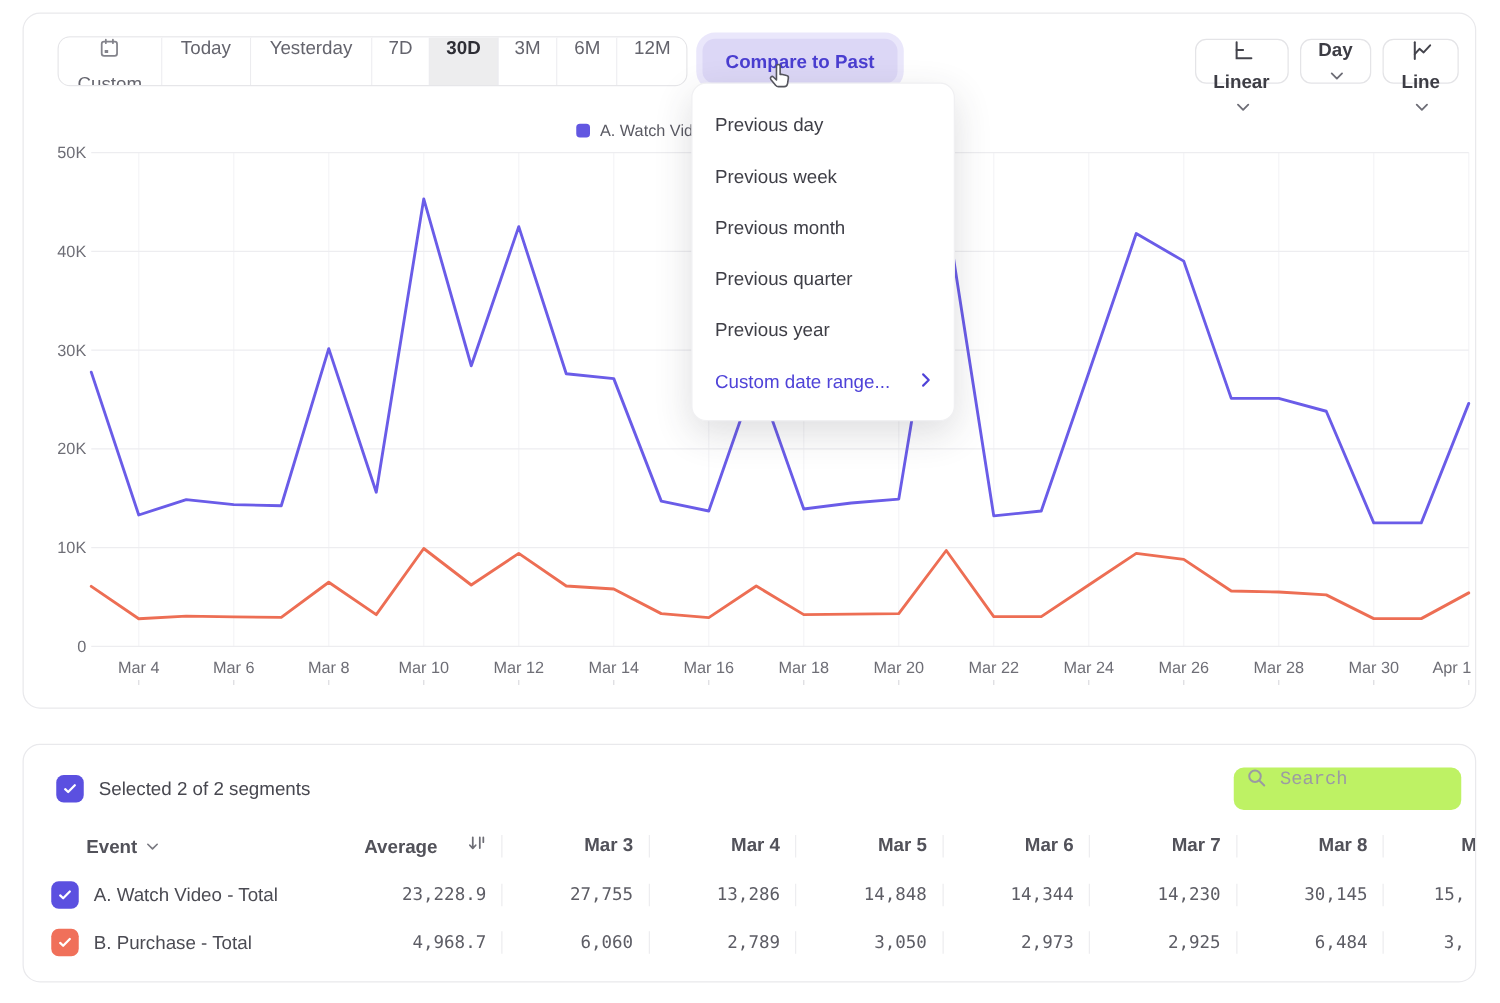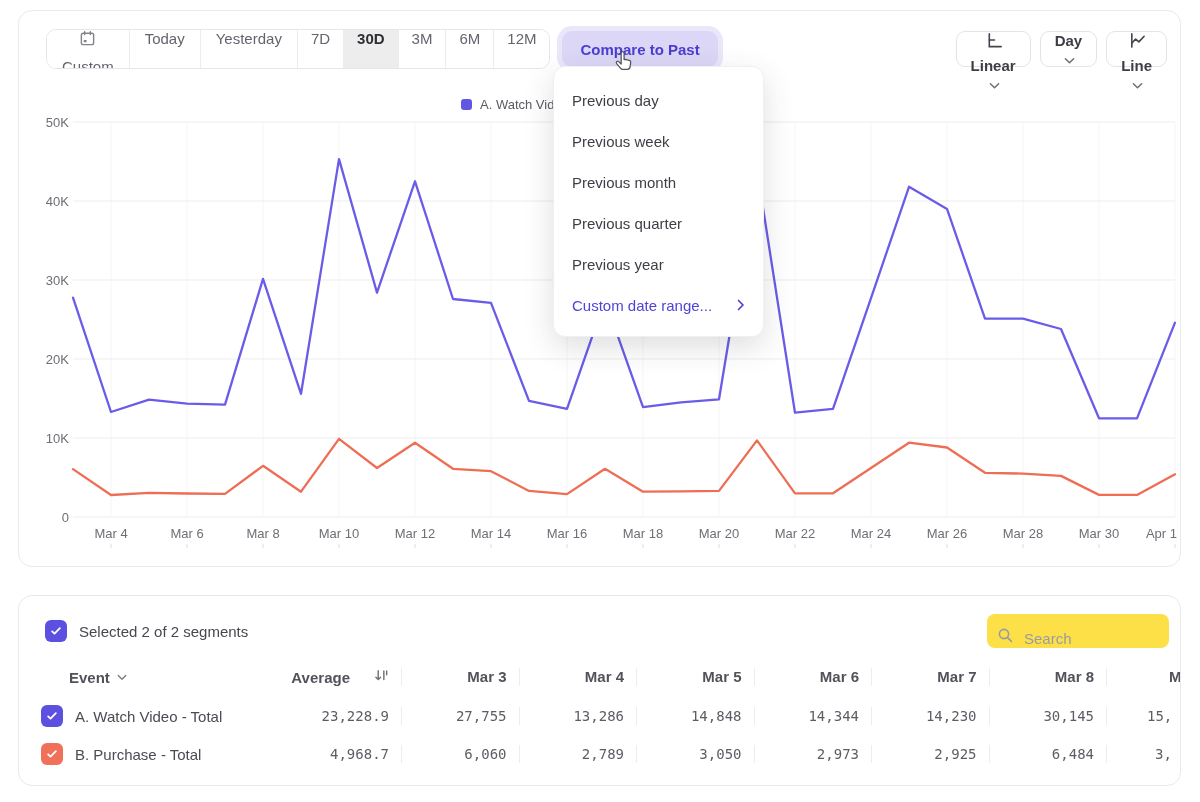--- a/index.html
+++ b/index.html
@@ -37,21 +37,21 @@
   .menu-item.custom .chev-r{color:#4f43d8;}
 
   .cursor{position:absolute;left:612px;top:50px;z-index:12;pointer-events:none;}
 
   
   .seg-head{position:absolute;left:26px;top:17px;right:11px;height:36px;display:flex;align-items:center;}
   .checkbox{width:22px;height:22px;border-radius:6px;display:flex;align-items:center;justify-content:center;flex:0 0 auto;cursor:pointer;}
   .cb-purple{background:#5b50e0;}
   .cb-orange{background:#f0705a;}
   .seg-head .sel-label{margin-left:12px;font-size:15px;color:#47474f;}
-  .search-box{margin-left:auto;width:182px;height:34px;background:#fde047;border-radius:8px;display:flex;align-items:flex-end;padding:0 10px;box-sizing:border-box;}
+  .search-box{margin-left:auto;width:182px;height:34px;background:#bef264;border-radius:8px;display:flex;align-items:flex-start;padding:0 10px;box-sizing:border-box;font-family:Liberation Mono, monospace;}
   .search-box input{border:none;outline:none;background:transparent;font-size:15px;color:#3e3e46;margin-left:8px;width:130px;font-family:inherit;}
   .search-box input::placeholder{color:#9b9ba3;}
 
   .table{position:absolute;left:0;top:61px;width:1300px;}
   .t-row{display:flex;align-items:center;height:38px;}
   .t-row.t-head{height:40px;}
   .c-event{flex:0 0 260px;display:flex;align-items:center;padding-left:22px;box-sizing:border-box;gap:12px;font-size:15px;color:#4b4b53;}
   .t-head .c-event{color:#55555d;gap:7px;padding-left:50px;}
   .c-avg{flex:0 0 122px;box-sizing:border-box;padding-right:12px;display:flex;justify-content:flex-end;align-items:center;gap:24px;}
   .c-num{flex:0 0 117.5px;box-sizing:border-box;padding-right:12px;text-align:right;border-left:1px solid #ededf0;}

